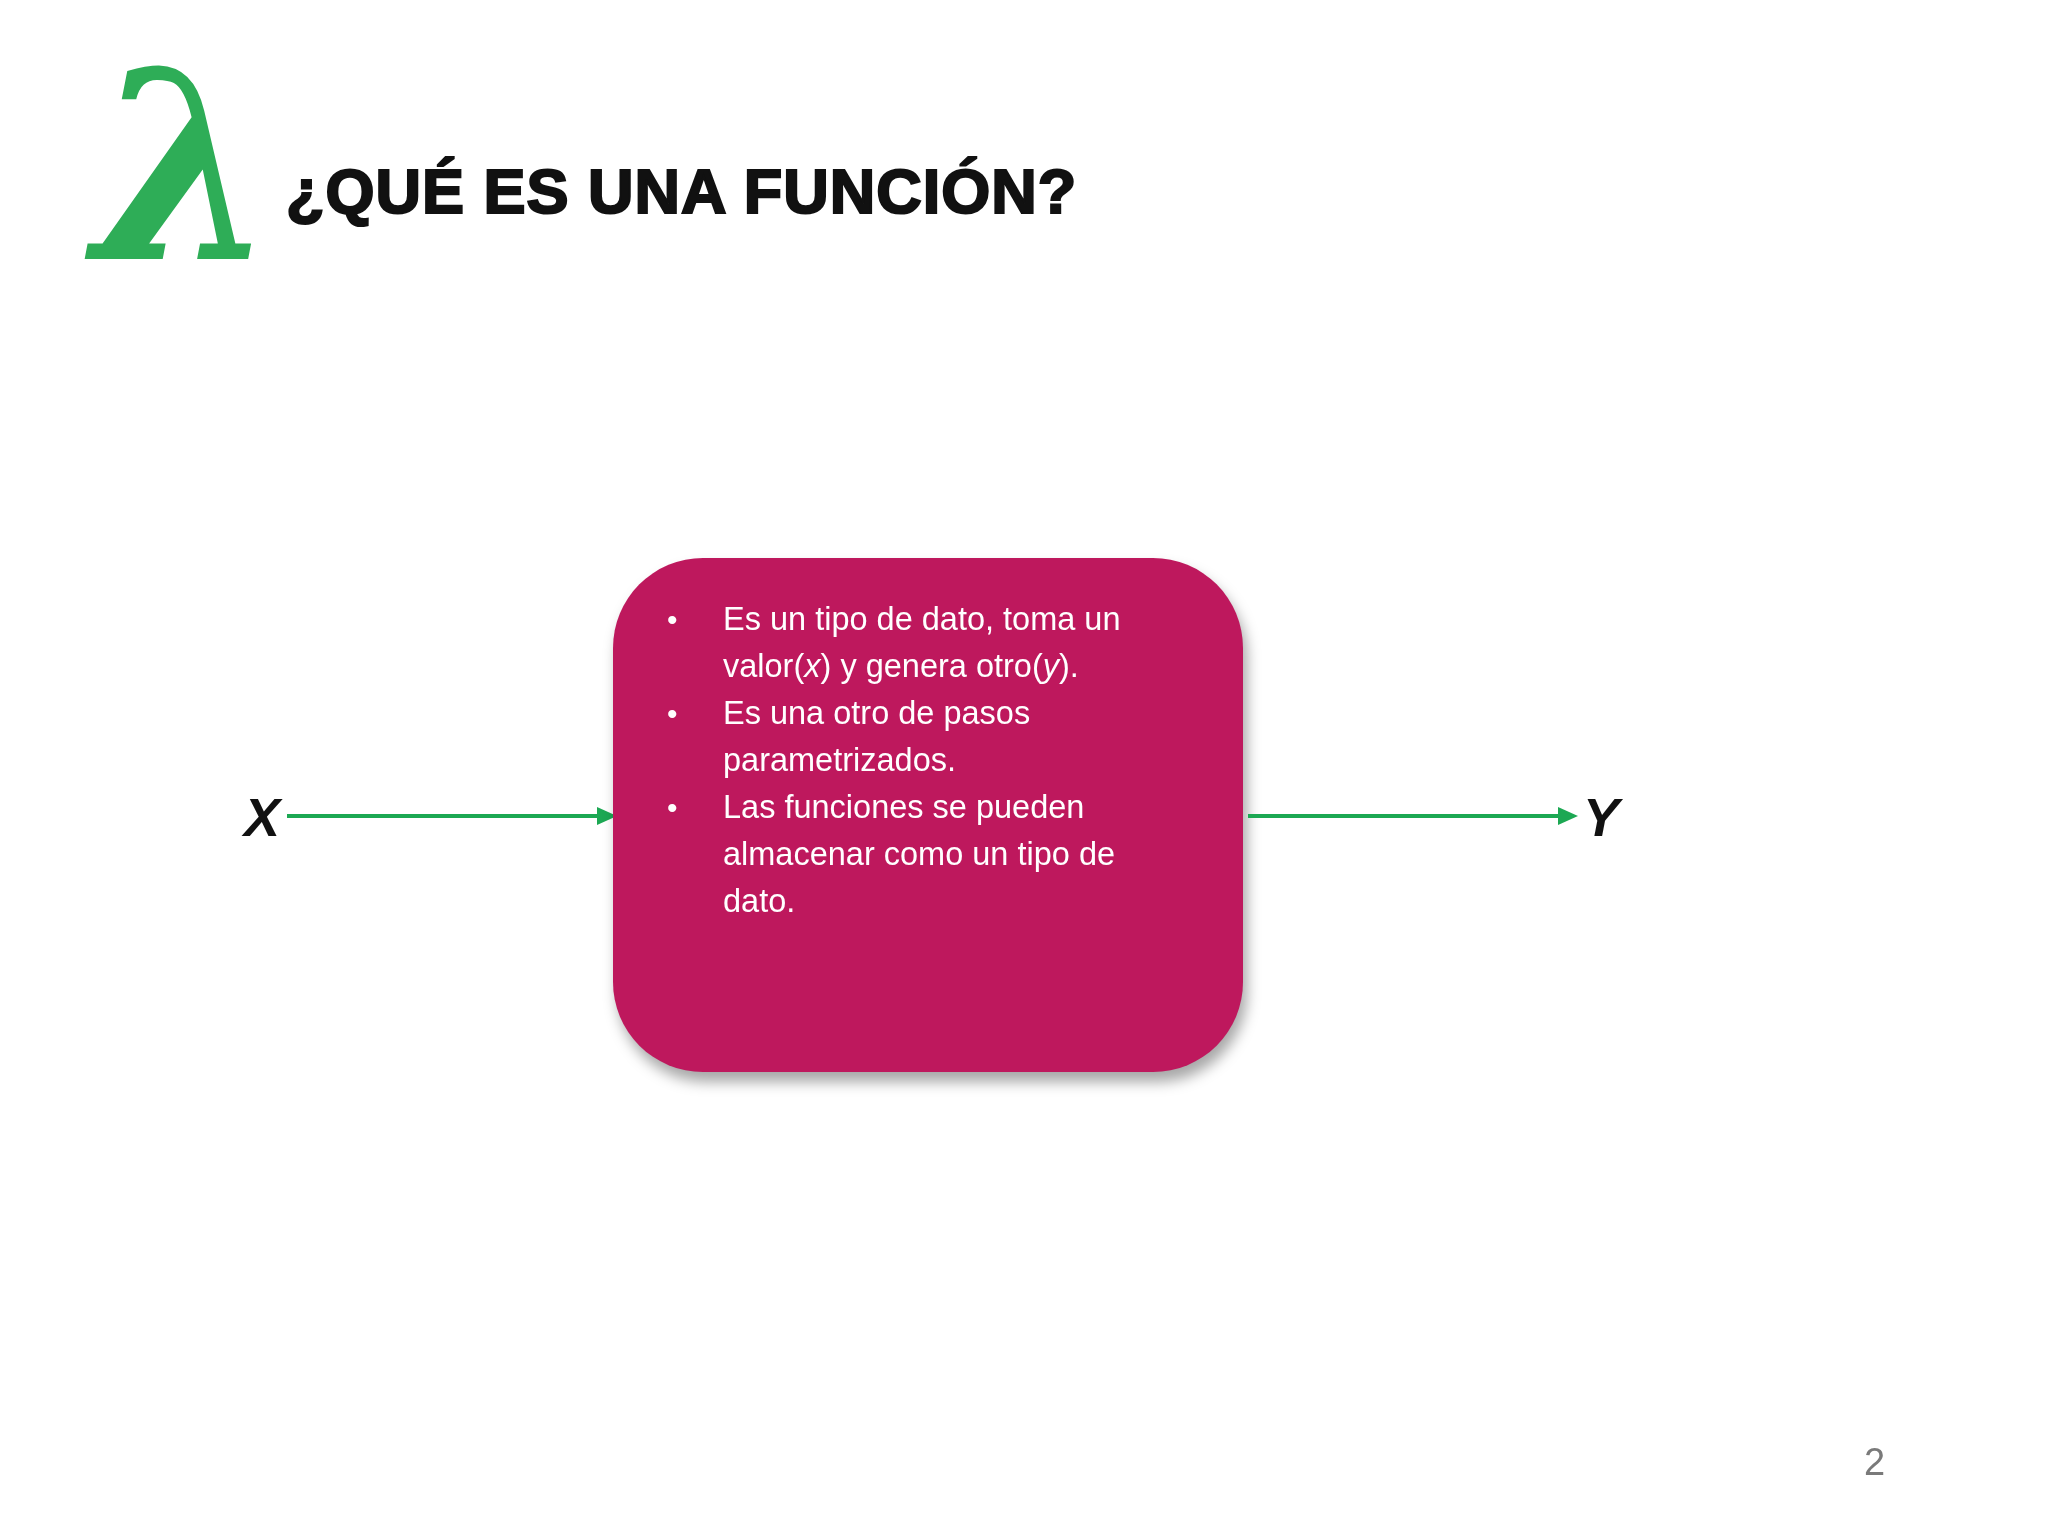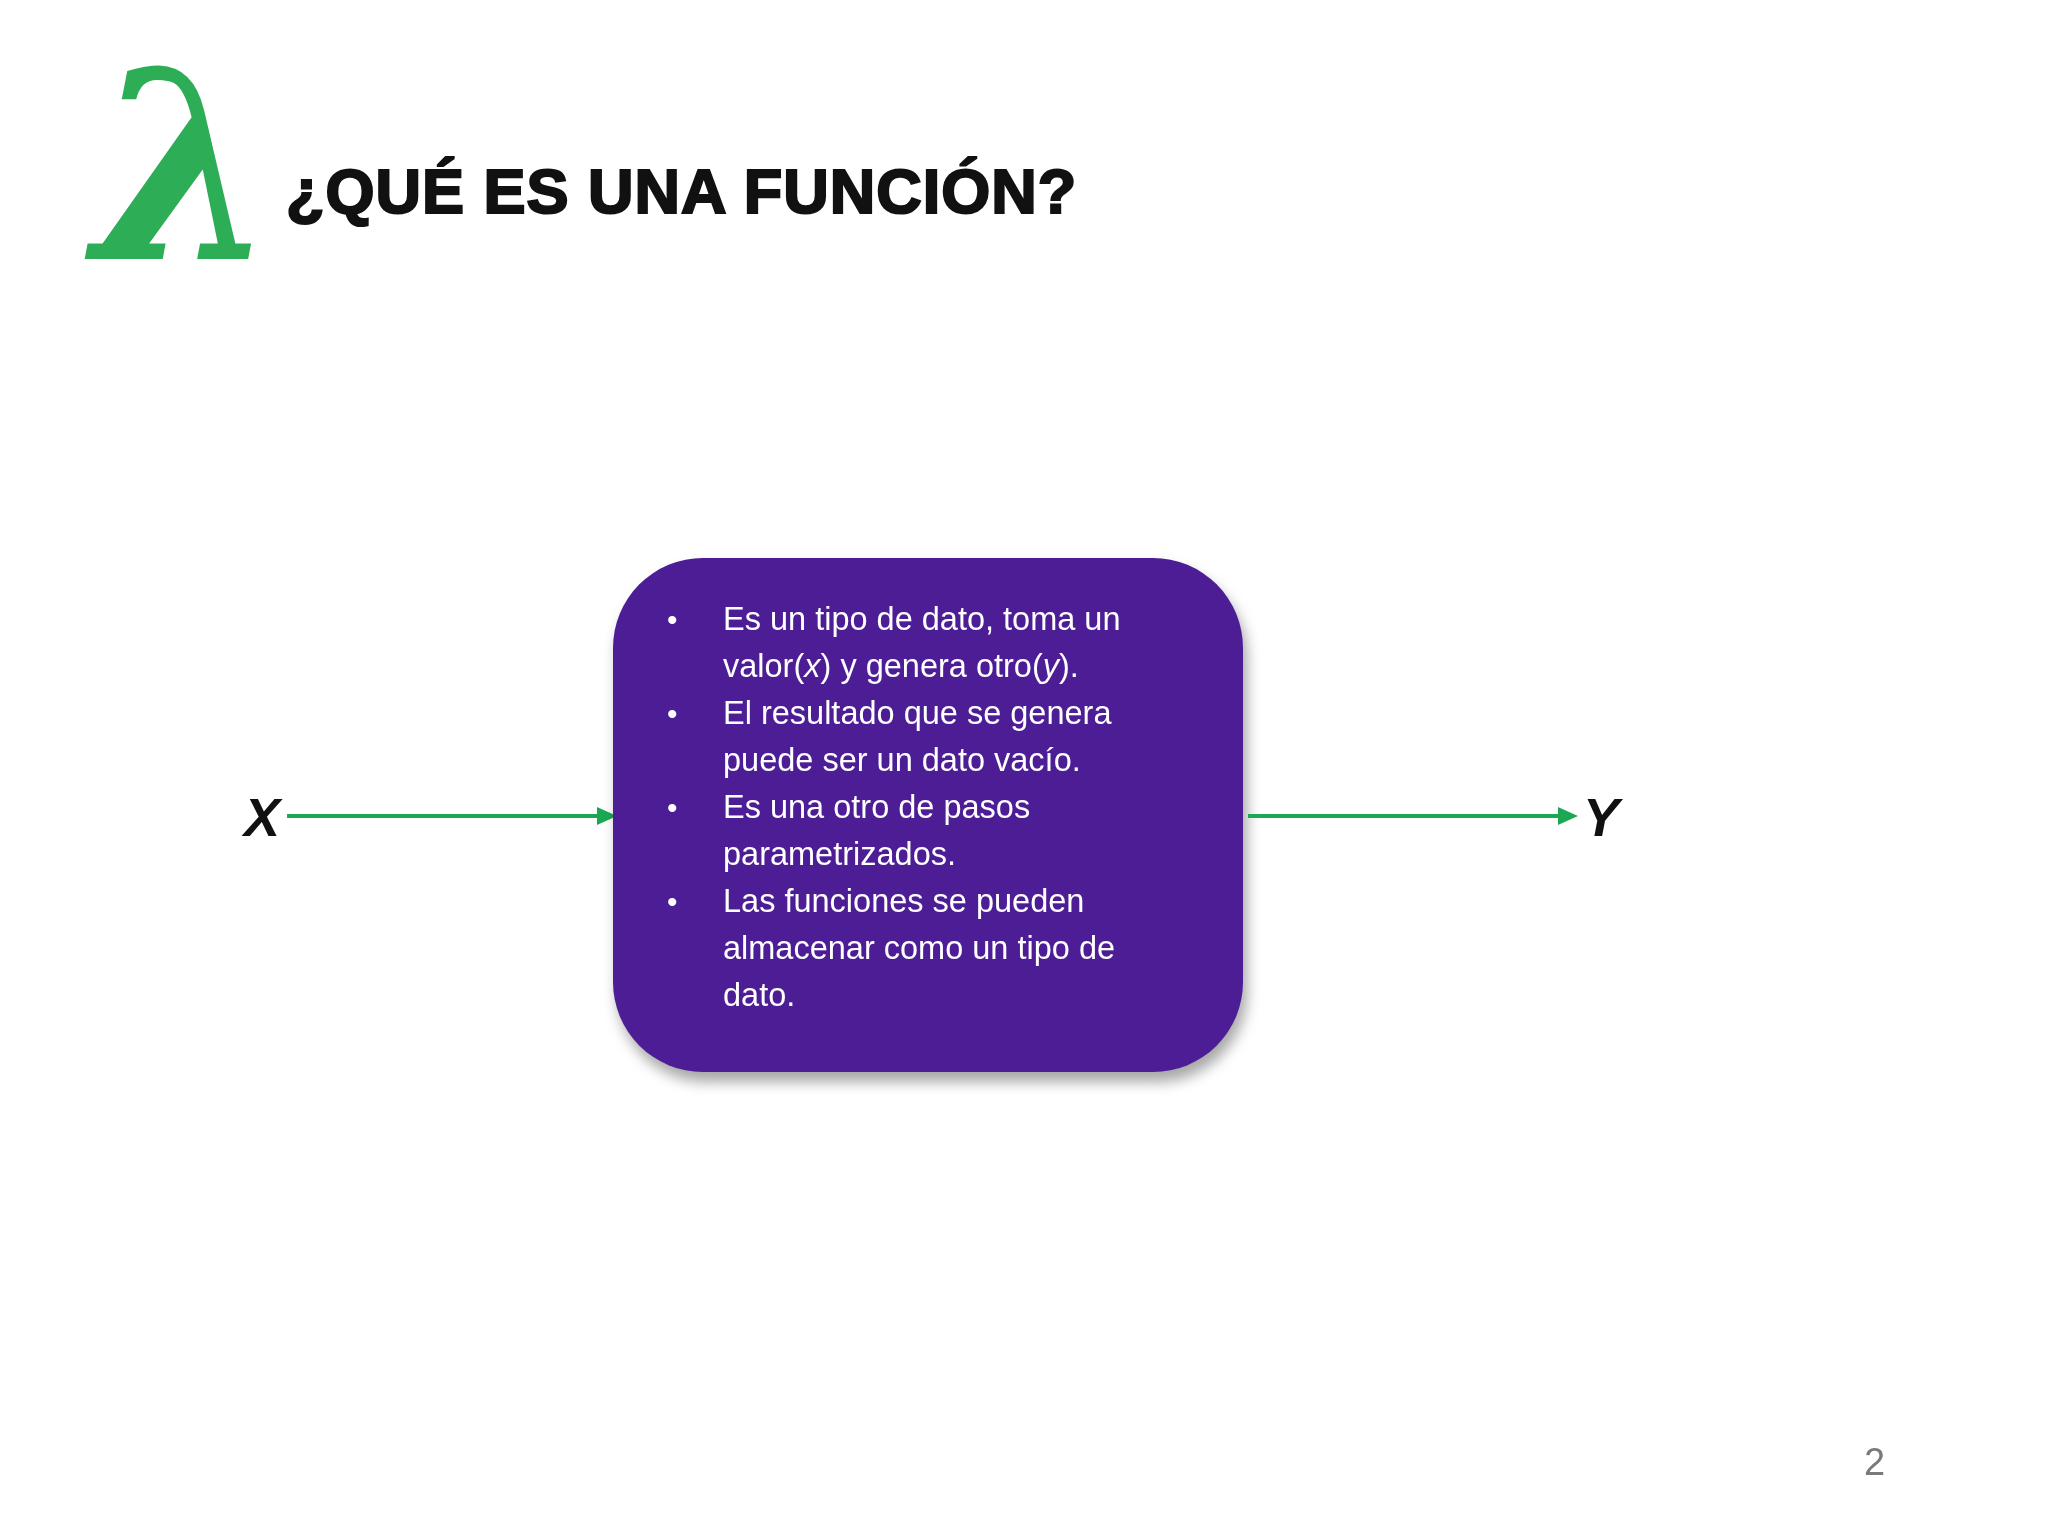--- a/index.html
+++ b/index.html
@@ -130,24 +130,23 @@
 
   <div class="lambda" style="color: rgb(46, 173, 87);">λ</div>
 
   <h1 class="title" style="margin:16px; font-family:'Liberation Sans', sans-serif;">¿QUÉ ES UNA FUNCIÓN?</h1>
 
   <span class="io-label x">X</span>
 
   <div class="arrow-line left" style="background: rgb(28, 168, 83);"></div>
   <div class="arrow-head left" style="border-left-color: rgb(28, 168, 83);"></div>
 
-  <div class="function-box" style="background: #4c1d95;">
+  <div class="function-box" style="background: #be185d;">
     <ul>
         <li><span>Es un tipo de dato, toma un valor(</span><i>x</i><span>) y genera otro(</span><i>y</i><span>).</span></li>
-        <li><span>El resultado que se genera puede ser un dato vacío.</span></li>
         <li><span>Es una otro de pasos parametrizados.</span></li>
         <li><span>Las funciones se pueden almacenar como un tipo de dato.</span></li>
       </ul>
   </div>
 
   <div class="arrow-line right" style="background: rgb(28, 168, 83);"></div>
   <div class="arrow-head right" style="border-left-color: rgb(28, 168, 83);"></div>
 
   <span class="io-label y">Y</span>
 

